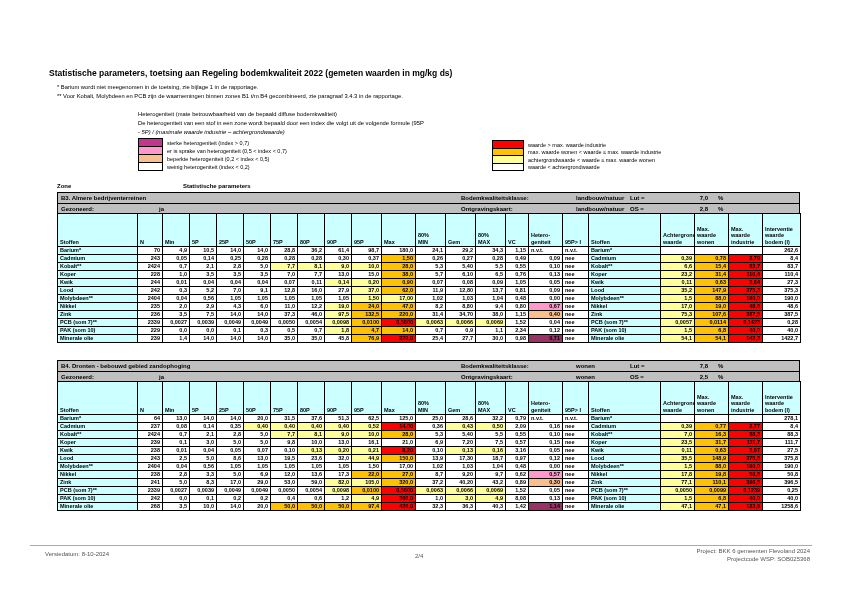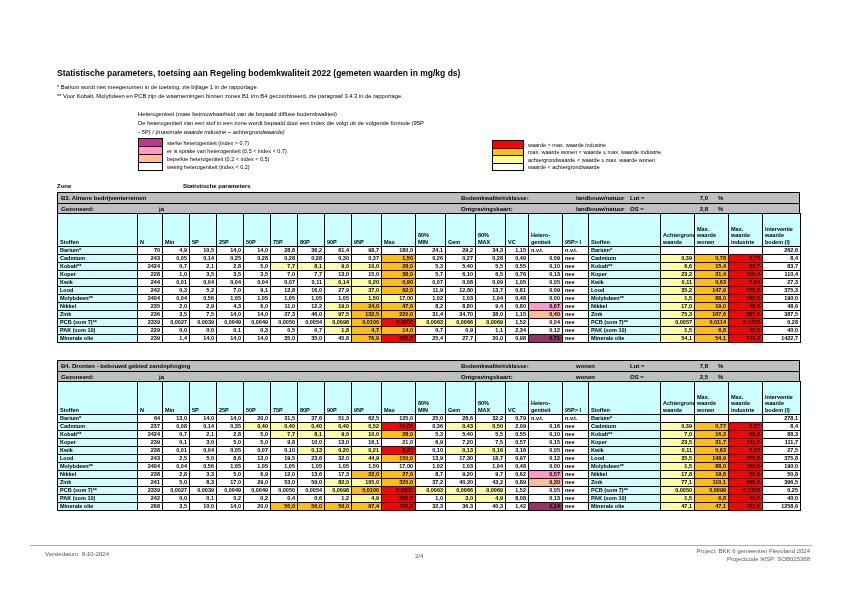--- a/index.html
+++ b/index.html
@@ -1,18 +1,18 @@
 <!DOCTYPE html>
 <html><head>
 <meta charset="utf-8">
 <style>
   *{margin:0;padding:0;box-sizing:border-box}
   html,body{background:#9a9a9a}
   .page{position:relative;width:842px;height:595px;background:#fff;font-family:"Liberation Sans",sans-serif;color:#000;overflow:hidden;margin:0 auto}
-  .title{position:absolute;left:57px;top:68px;font-size:8.5px;font-weight:bold}
+  .title{position:absolute;left:49px;top:68px;font-size:8.5px;font-weight:bold}
   .note{position:absolute;left:57px;font-size:5.8px}
   .n1{top:84px}.n2{top:93px}
   .hl-head{position:absolute;left:138px;top:110px;font-size:5.8px;line-height:9px;width:430px}
   .hl-head .it{font-style:italic}
   .legend{position:absolute}
   .lrow{display:flex;align-items:center}
   .sw{display:block;border:1px solid #000;margin-top:-1px;flex:none}
   .hl .sw{width:25px;height:9px}
   .vl .sw{width:32px;height:8.5px}
   .sl{font-size:5.5px;margin-left:4px;white-space:nowrap}

